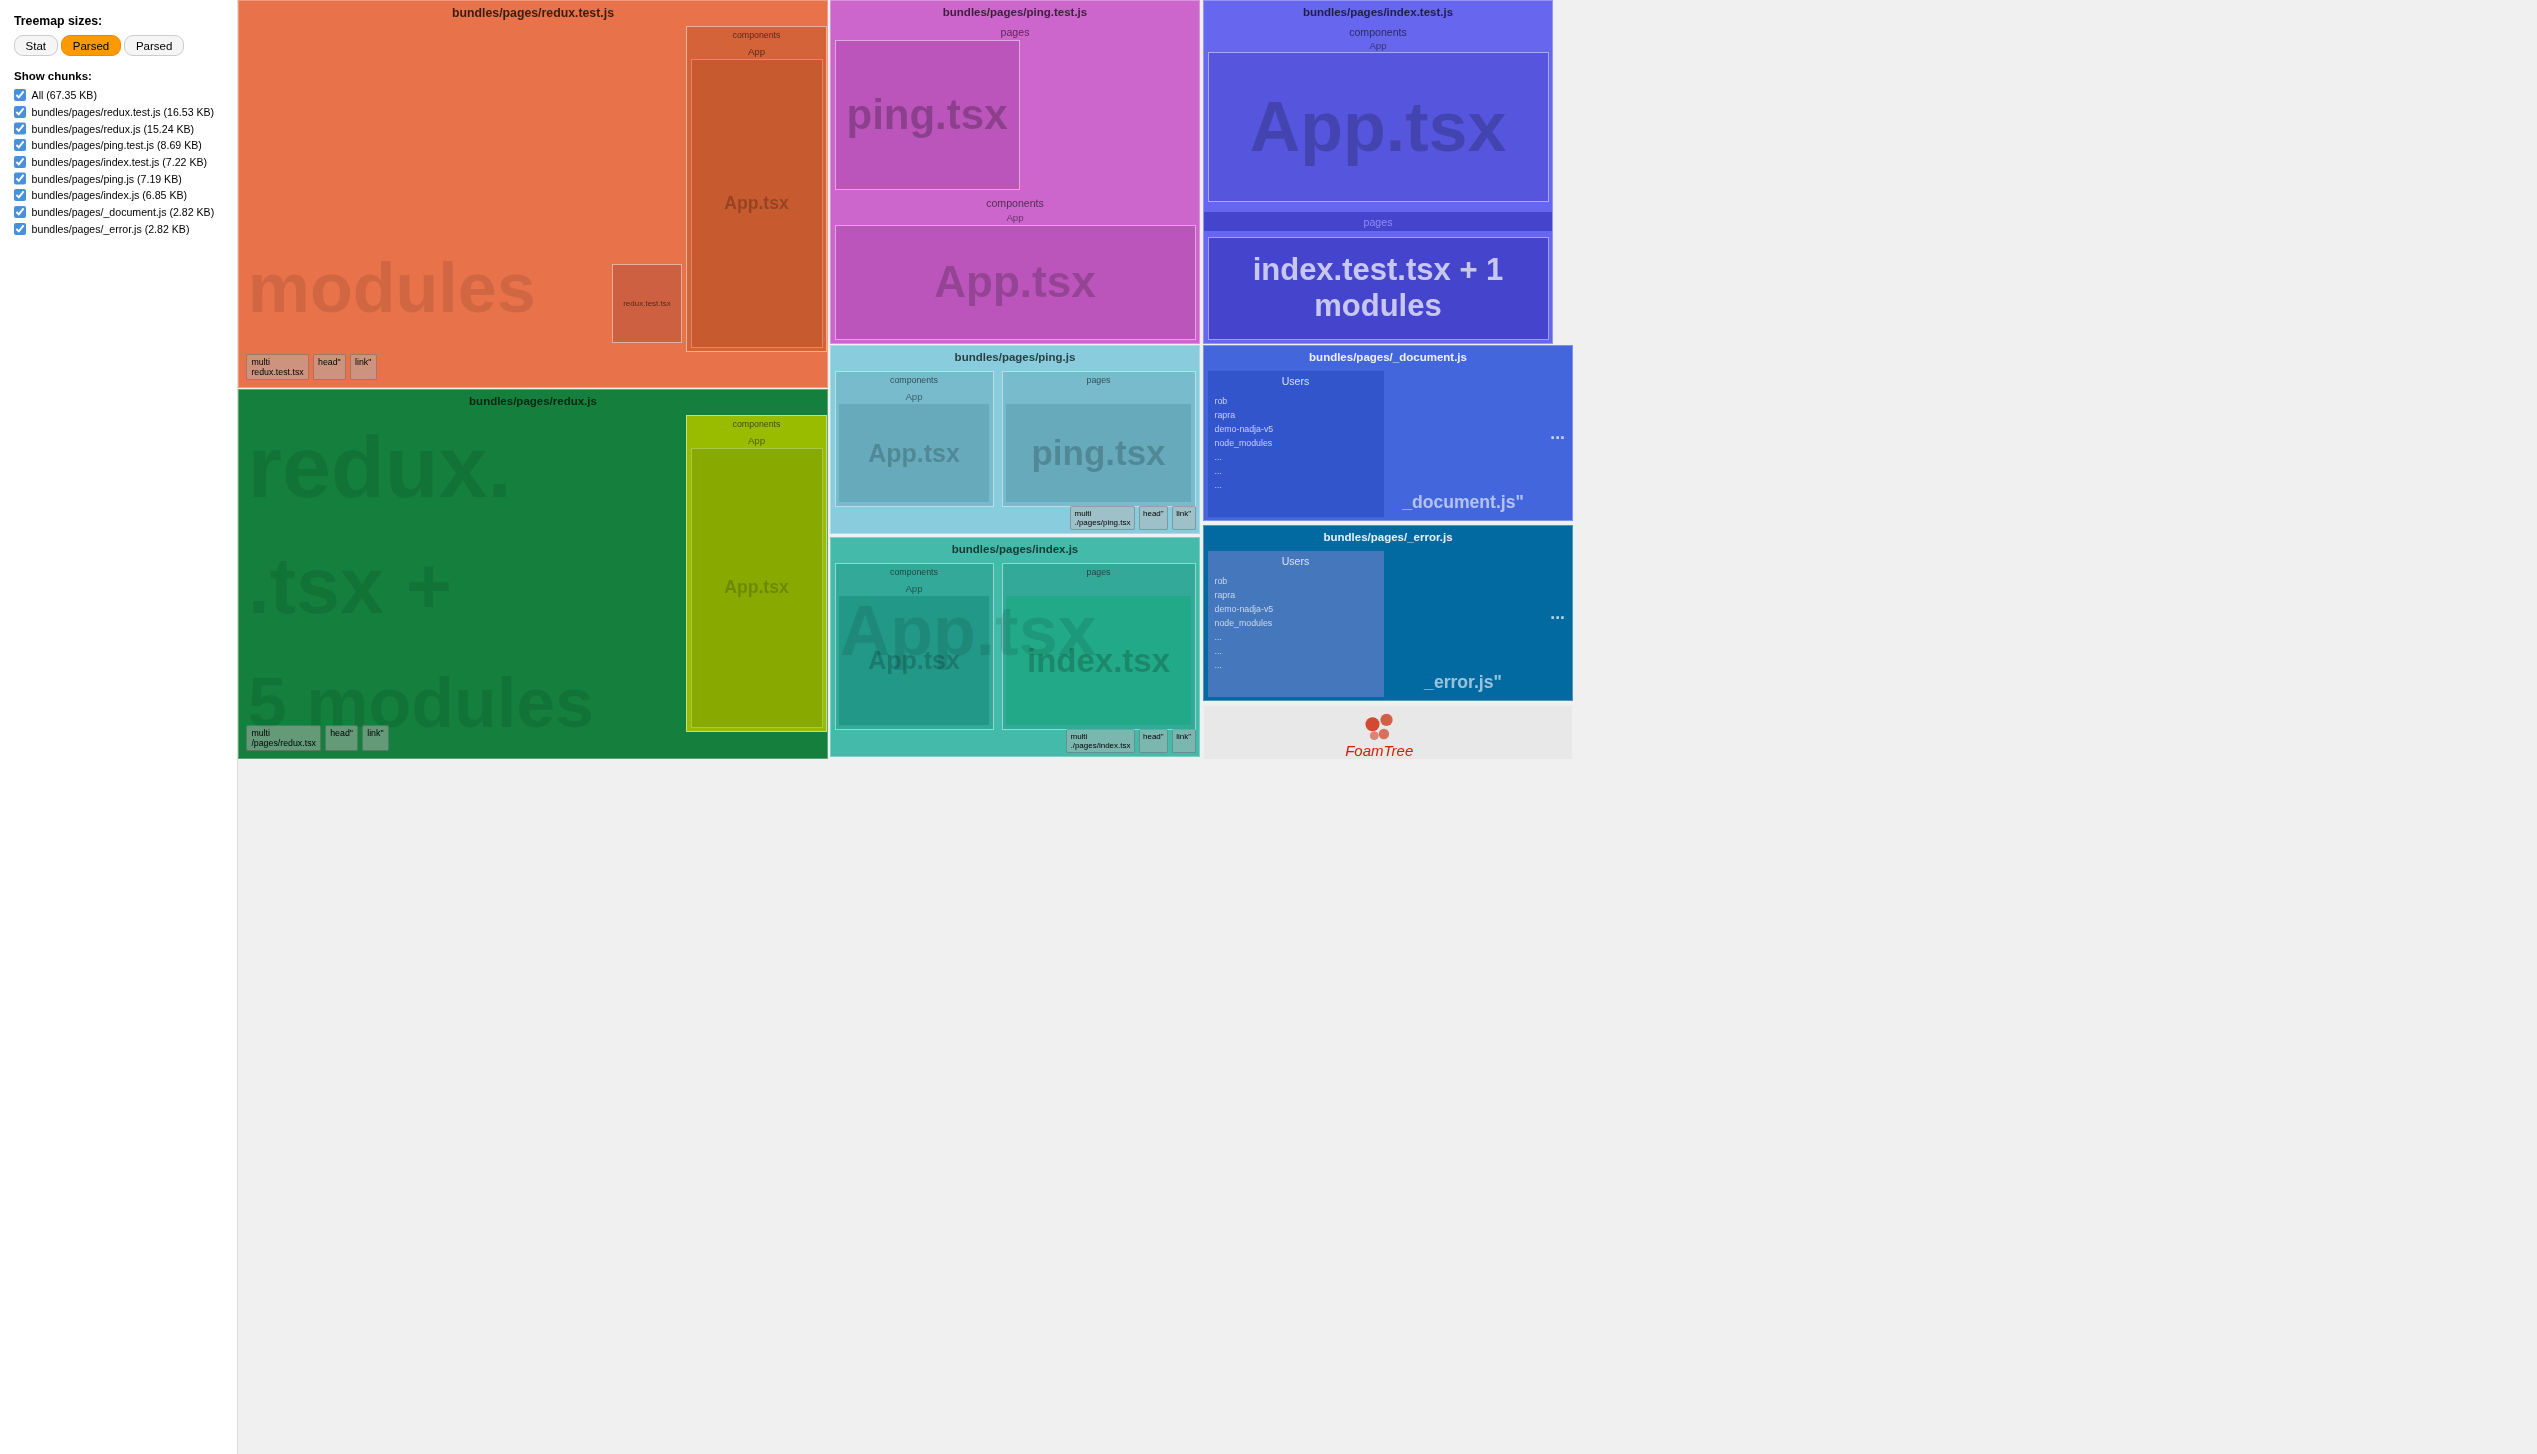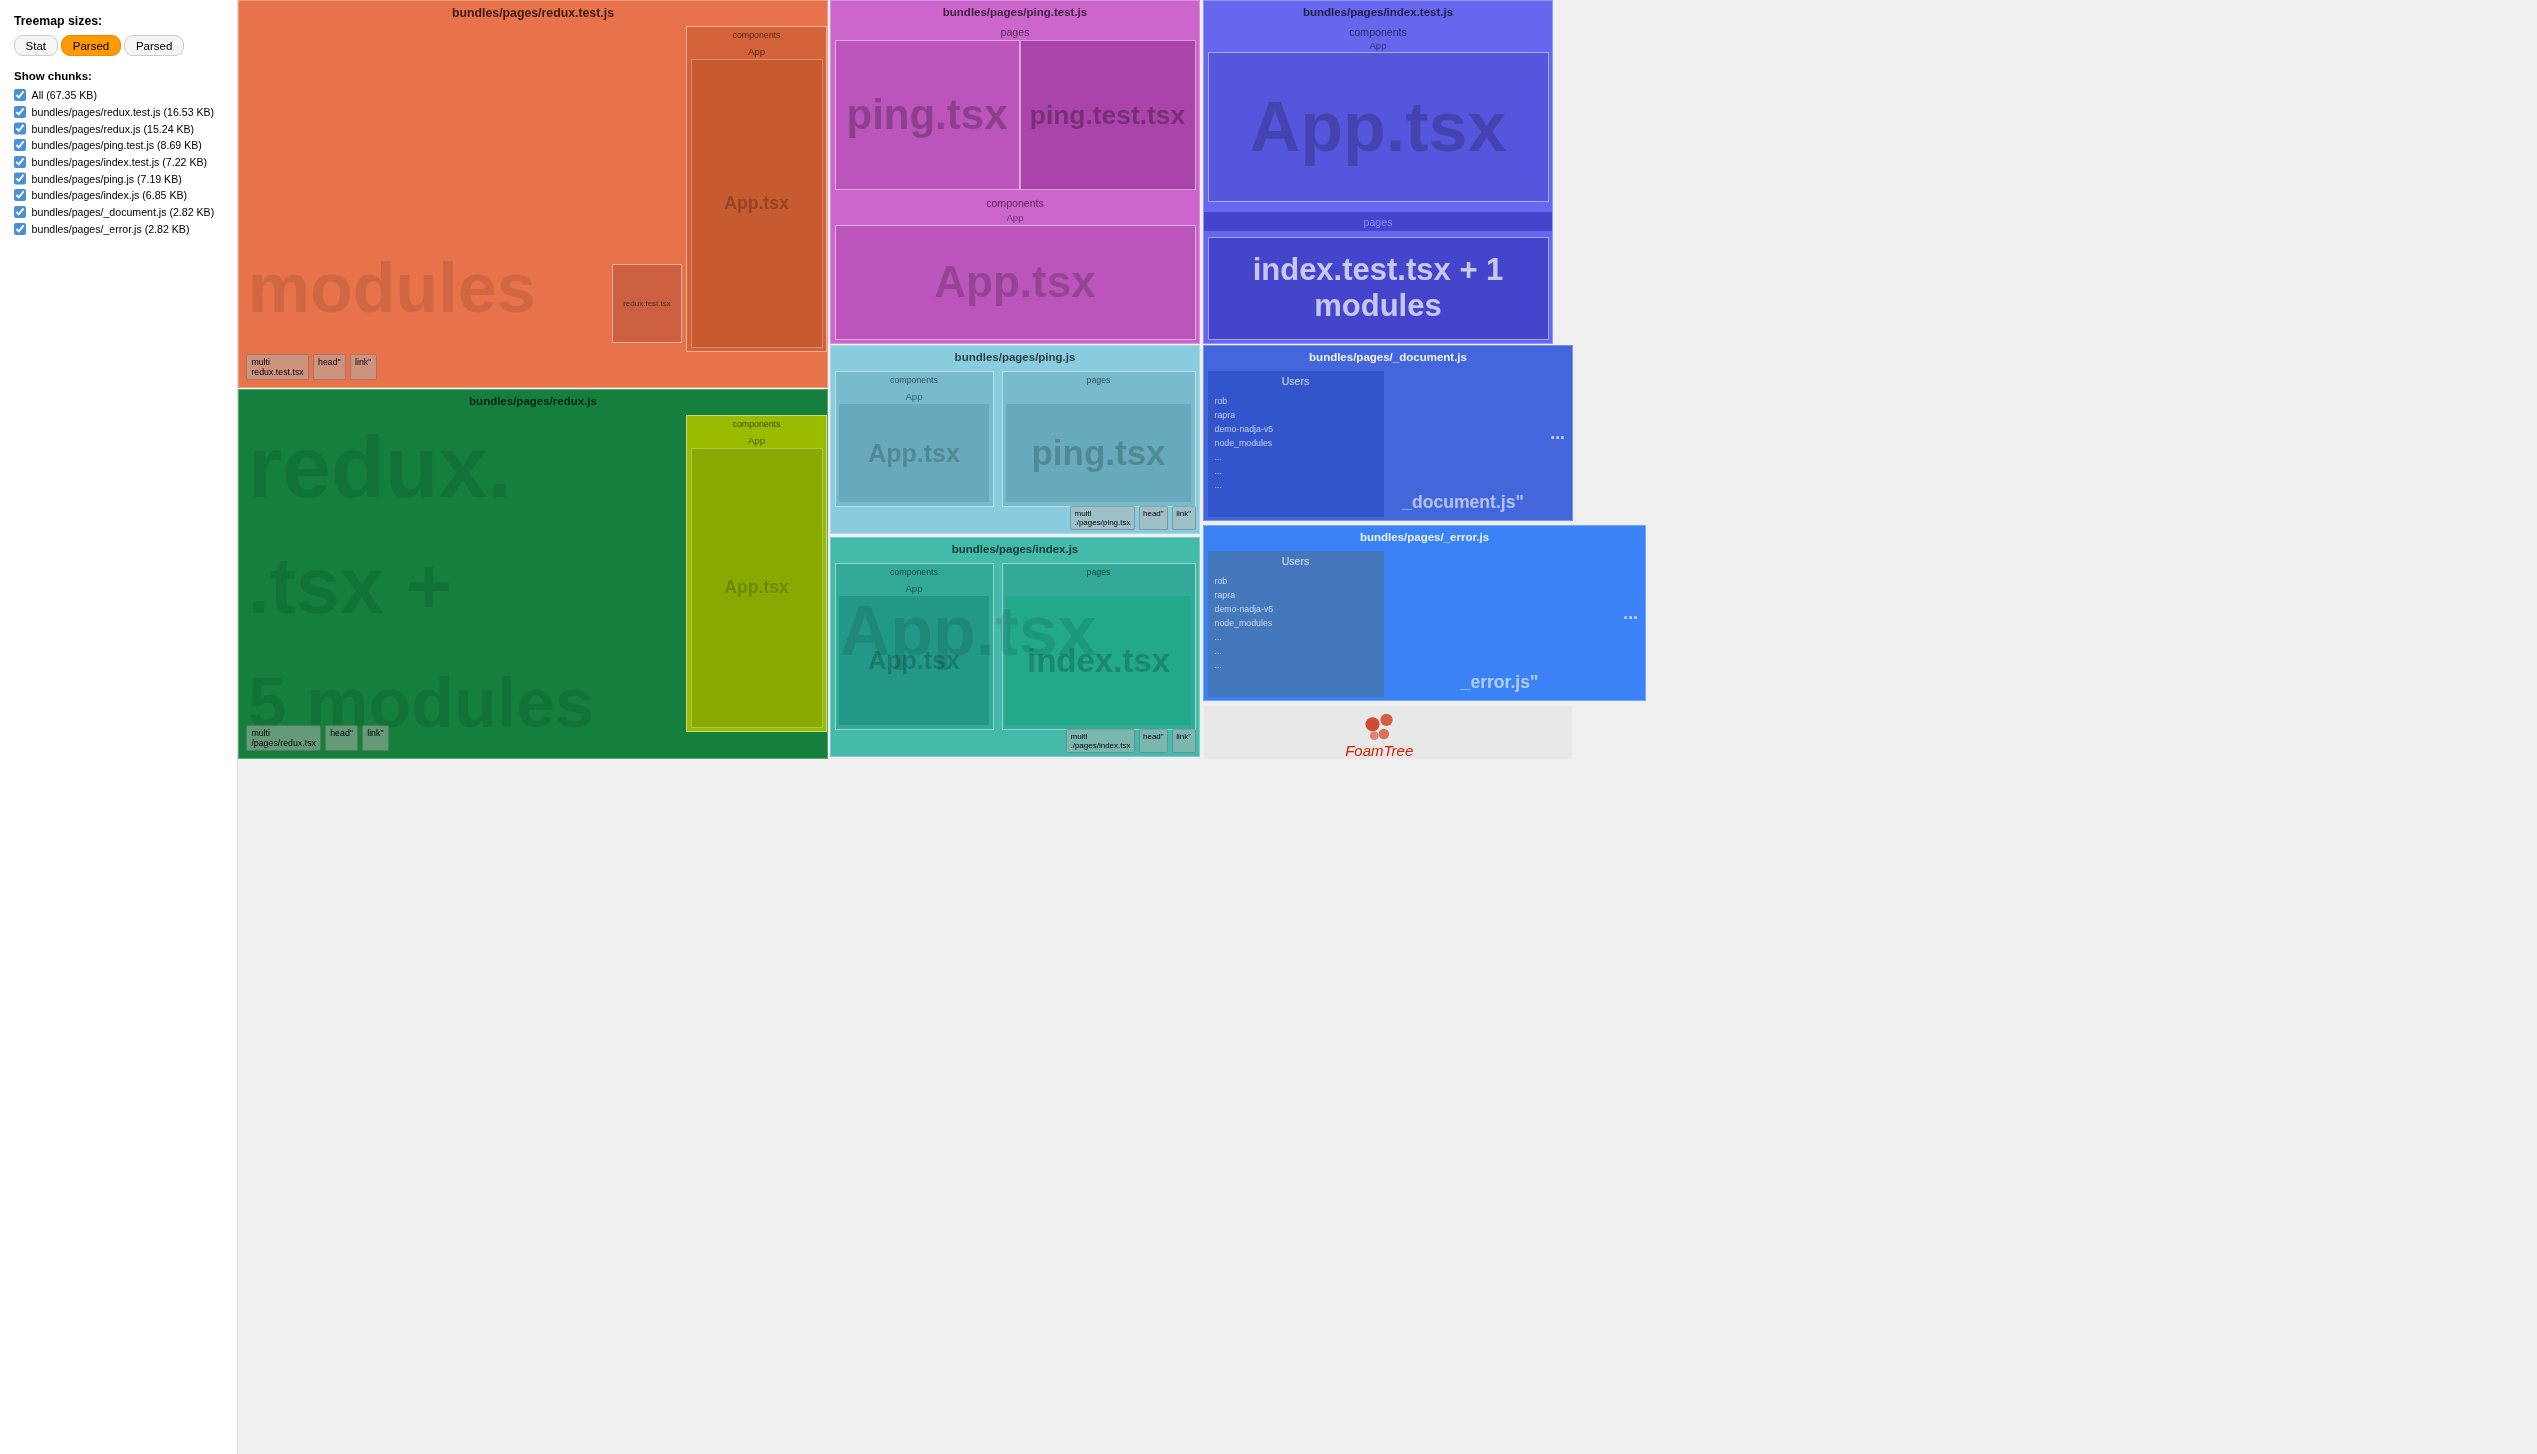--- a/index.html
+++ b/index.html
@@ -159,23 +159,20 @@
 
   <div class="tile" style="left:592px;top:0;width:370px;height:344px;background:#cc66cc;">
     <div class="tile-title">bundles/pages/ping.test.js</div>
 
     <div style="position:absolute;top:25px;left:0;right:0;text-align:center;font-size:10.6px;color:rgba(0,0,0,0.6);">pages</div>
 
     <div class="inner-tile" style="left:3.5px;top:39px;width:185px;height:150px;background:#bb55bb;display:flex;align-items:center;justify-content:center;">
       <span style="font-size:42px;font-weight:bold;color:rgba(0,0,0,0.25);">ping.tsx</span>
     </div>
 
-    <div class="inner-tile" style="right:3.5px;top:39px;width:176px;height:150px;background:#aa44aa;display:flex;align-items:center;justify-content:center;">
-      <span style="font-size:26.4px;font-weight:bold;color:rgba(0,0,0,0.3);">ping.test.tsx</span>
-    </div>
 
     <div style="position:absolute;top:196px;left:0;right:0;text-align:center;font-size:10.6px;color:rgba(0,0,0,0.6);">components</div>
     <div style="position:absolute;top:211px;left:0;right:0;text-align:center;font-size:9.7px;color:rgba(0,0,0,0.5);">App</div>
     <div class="inner-tile" style="left:3.5px;top:224px;right:3.5px;bottom:3.5px;background:#bb55bb;display:flex;align-items:center;justify-content:center;">
       <span style="font-size:44px;font-weight:bold;color:rgba(0,0,0,0.2);">App.tsx</span>
     </div>
   </div>
 
   <div class="tile" style="left:965px;top:0;width:350px;height:344px;background:#6666ee;">
     <div class="tile-title">bundles/pages/index.test.js</div>
@@ -276,21 +273,21 @@
       <div style="font-size:8.8px;color:rgba(255,255,255,0.7);padding:3.5px 7px;line-height:1.6;">
         rob<br>rapra<br>demo-nadja-v5<br>node_modules<br>...<br>...<br>...<br>
       </div>
     </div>
 
     <div style="position:absolute;bottom:7px;left:194px;right:44px;text-align:center;font-size:17.6px;font-weight:bold;color:rgba(255,255,255,0.6);">_document.js"</div>
 
     <div style="position:absolute;right:7px;top:50%;transform:translateY(-50%);font-size:17.6px;font-weight:bold;color:rgba(255,255,255,0.7);">...</div>
   </div>
 
-  <div class="tile" style="left:965px;top:525px;width:443px;height:176px;background:#3b82f6;">
+  <div class="tile" style="left:965px;top:525px;width:370px;height:176px;background:#0369a1;">
     <div class="tile-title" style="color:rgba(255,255,255,0.9);">bundles/pages/_error.js</div>
 
     <div style="position:absolute;top:25px;left:3.5px;width:176px;bottom:3.5px;background:#4477bb;">
       <div style="text-align:center;font-size:10.6px;color:rgba(255,255,255,0.8);padding:3.5px;">Users</div>
       <div style="font-size:8.8px;color:rgba(255,255,255,0.7);padding:3.5px 7px;line-height:1.6;">
         rob<br>rapra<br>demo-nadja-v5<br>node_modules<br>...<br>...<br>...<br>
       </div>
     </div>
 
     <div style="position:absolute;bottom:7px;left:194px;right:44px;text-align:center;font-size:17.6px;font-weight:bold;color:rgba(255,255,255,0.6);">_error.js"</div>

